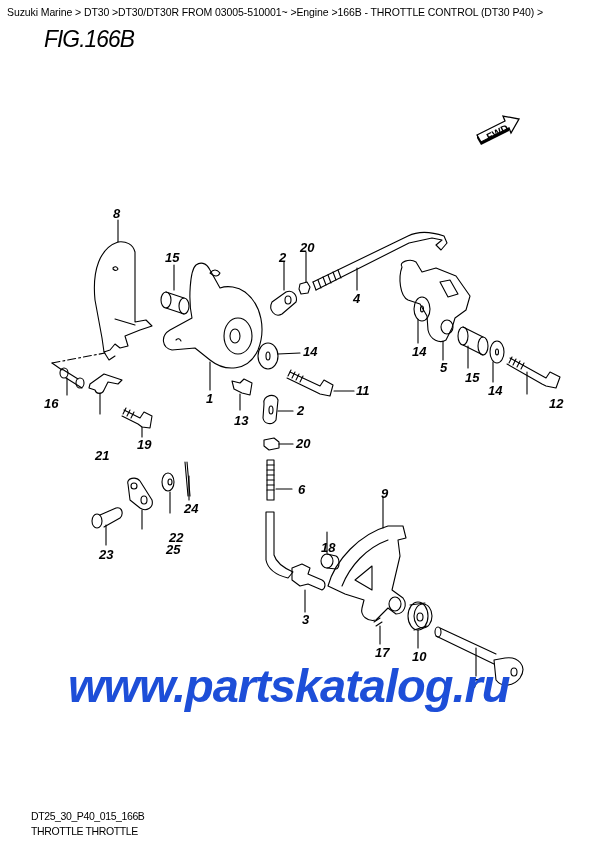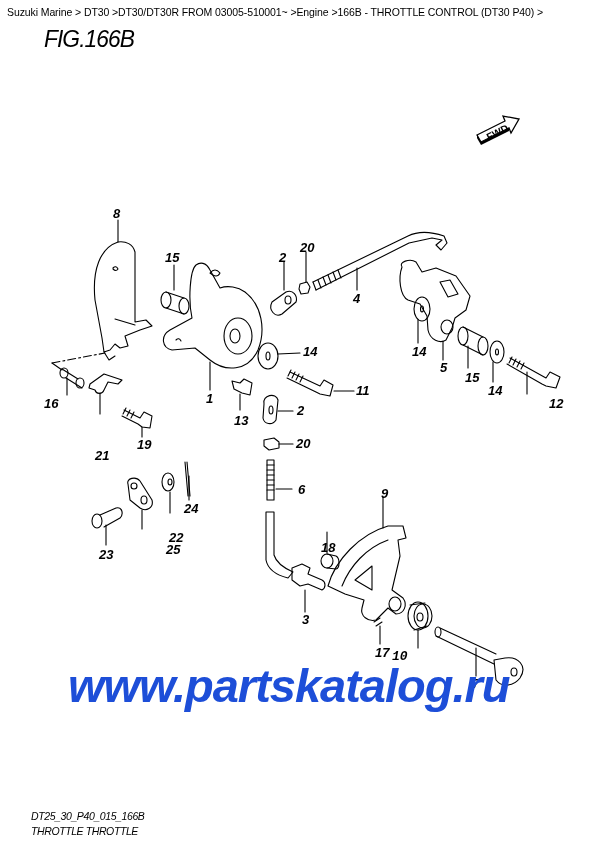--- a/index.html
+++ b/index.html
@@ -3,21 +3,21 @@
   <meta charset="utf-8">
   <style>
     html, body { margin: 0; padding: 0; background: #ffffff; }
     body { width: 600px; height: 848px; position: relative; overflow: hidden; font-family: "Liberation Sans", sans-serif; color: #000; }
     .breadcrumb { position: absolute; left: 7px; top: 6px; font-size: 10.5px; letter-spacing: -0.1px; white-space: nowrap; }
     .breadcrumb span { color: #000; }
     .fig-title { position: absolute; left: 44px; top: 25px; font-size: 24px; font-style: italic; letter-spacing: -1px; font-family: "Liberation Sans", sans-serif; transform: scaleX(0.95); transform-origin: left top; }
     svg.diagram { position: absolute; left: 0; top: 0; }
     .lbl { position: absolute; font-size: 13px; font-style: italic; font-weight: bold; font-family: "Liberation Sans", sans-serif; line-height: 1; }
     .watermark { position: absolute; left: 68px; top: 658px; font-size: 47px; font-weight: bold; font-style: italic; color: #1d4ed8; letter-spacing: -1px; font-family: "Liberation Sans", sans-serif; white-space: nowrap; }
-    .footer { position: absolute; left: 31px; font-size: 10.5px; font-style: italic; letter-spacing: -0.4px; }
+    .footer { position: absolute; left: 31px; font-size: 10.5px; letter-spacing: -0.4px; }
     .fwd { position: absolute; left: 475px; top: 113px; width: 46px; height: 32px; }
   </style>
 </head>
 <body>
 
 <div class="breadcrumb">
   <span>Suzuki Marine</span><span> &gt; </span><span>DT30</span><span> &gt;</span><span>DT30/DT30R FROM 03005-510001~</span><span> &gt;</span><span>Engine</span><span> &gt;</span><span>166B - THROTTLE CONTROL (DT30 P40)</span><span> &gt;</span>
 </div>
 
 <div class="fig-title">FIG.166B</div>
@@ -245,20 +245,20 @@
   <span class="lbl" style="left:549px;top:397px;">12</span>
   <span class="lbl" style="left:298px;top:483px;">6</span>
   <span class="lbl" style="left:381px;top:487px;">9</span>
   <span class="lbl" style="left:184px;top:502px;">24</span>
   <span class="lbl" style="left:166px;top:543px;">25</span>
   <span class="lbl" style="left:137px;top:531px;margin-left:32px;">22</span>
   <span class="lbl" style="left:99px;top:548px;">23</span>
   <span class="lbl" style="left:321px;top:519px;margin-top:22px;">18</span>
   <span class="lbl" style="left:302px;top:613px;">3</span>
   <span class="lbl" style="left:375px;top:646px;">17</span>
-  <span class="lbl" style="left:392px;top:650px;font-family:Liberation Mono, monospace;">10</span>
+  <span class="lbl" style="left:412px;top:650px;">10</span>
   <span class="lbl" style="left:472px;top:677px;">7</span>
 </div>
 
 <div class="watermark">www.partskatalog.ru</div>
 
 <div class="footer" style="top:810px;">DT25_30_P40_015_166B</div>
 <div class="footer" style="top:825px;">THROTTLE THROTTLE</div>
 
 </body></html>

